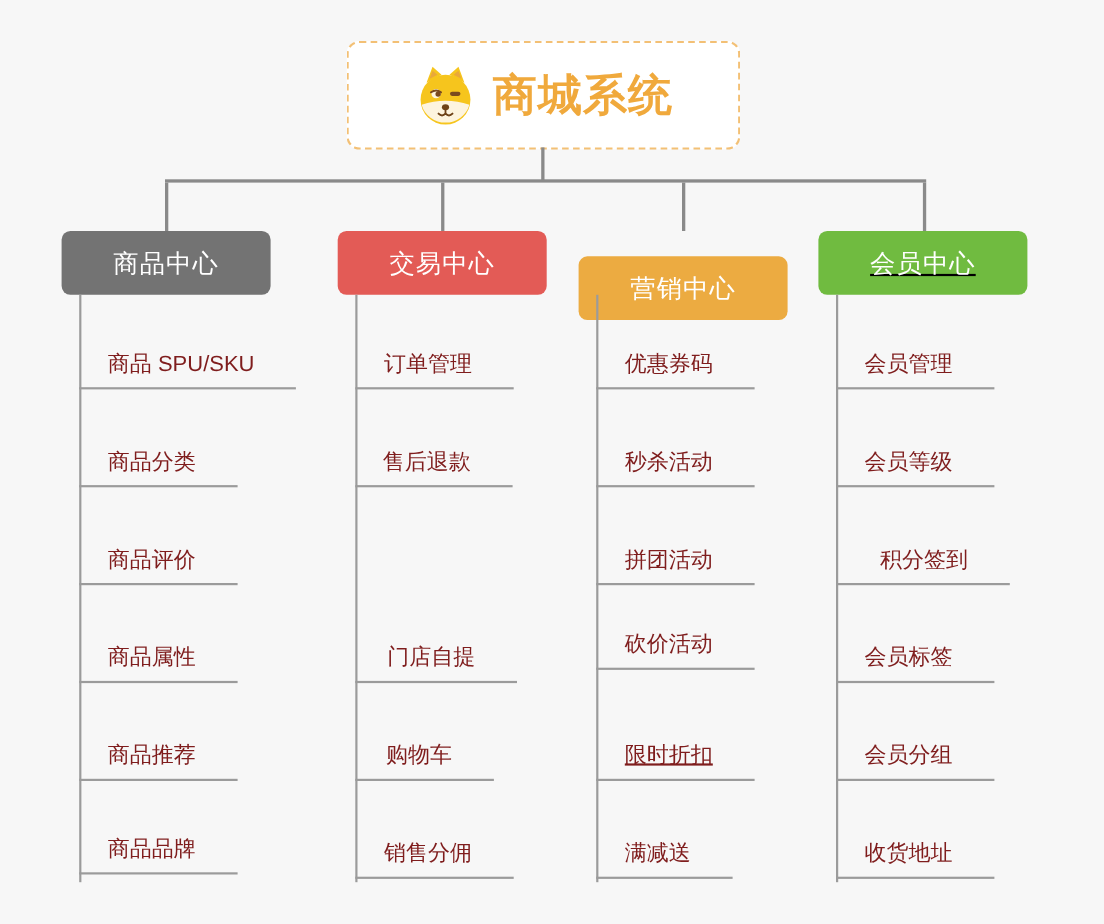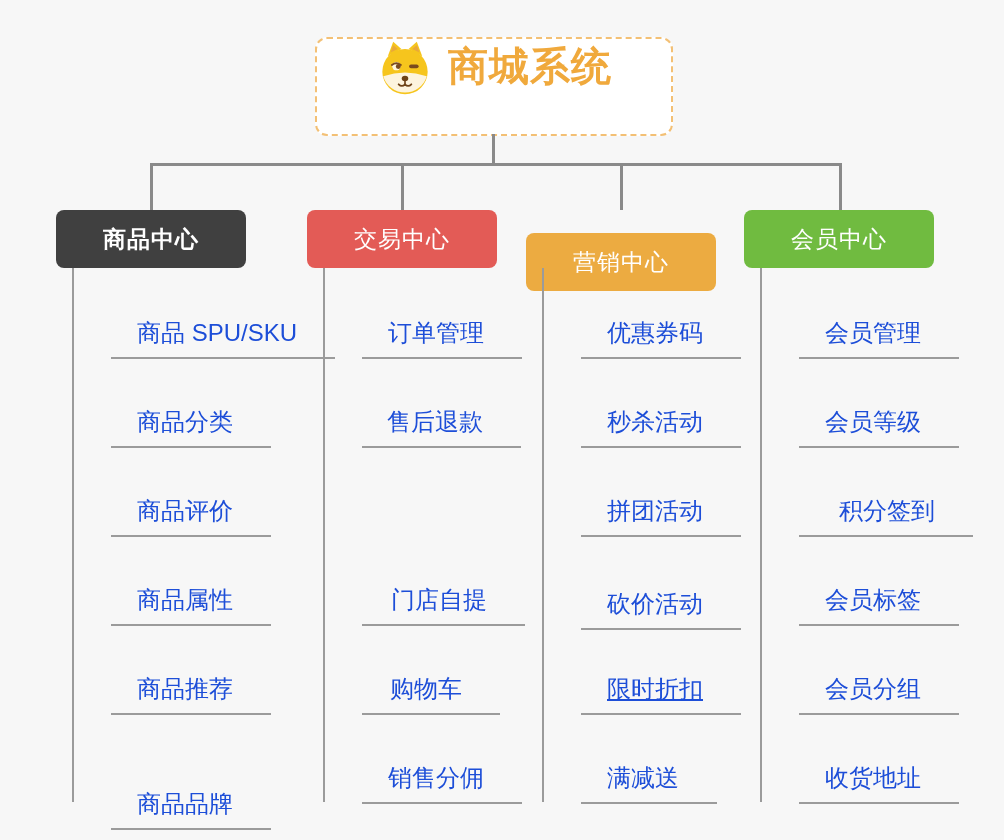--- a/index.html
+++ b/index.html
@@ -15,21 +15,21 @@
   }
   
   .root-node{
     position:absolute;
     left:315px;top:37px;
     width:358px;height:99px;
     background:#ffffff;
     border:2px dashed #f3c075;
     border-radius:12px;
     box-sizing:border-box;
-    display:flex;justify-content:center;
+    display:flex;align-items:center;justify-content:center;
     gap:14px;
   }
   .root-title{
     font-size:40px;
     font-weight:600;
     color:#f0a93c;
     letter-spacing:1px;
     white-space:nowrap;
   }
   .doge{width:58px;height:58px;flex:0 0 auto;}
@@ -60,26 +60,25 @@
     position:absolute;
     left:16px;top:58px;
     width:2px;height:534px;
     background:#9b9b9b;
   }
   .leaves{position:absolute;left:16px;top:0;width:100%;height:100%;}
   .leaf{
     position:absolute;
     left:0;
     padding:0 38px 9px 26px;
-    font-size:24px;
-    color:#1d4ed8;
+    font-size:20px;
+    color:#7f1d1d;
     white-space:nowrap;
     border-bottom:2px solid #9b9b9b;
     line-height:1.2;
-    margin-left:39px;
   }
 </style>
 </head>
 <body>
 
 <div class="canvas">
 
   <div class="root-node" style="border-color: rgb(243, 192, 117);">
     <svg class="doge" viewBox="0 0 64 64" aria-hidden="true">
 
@@ -107,29 +106,29 @@
   </div>
 
   <div class="line root-stem"></div>
   <div class="line hline"></div>
   <div class="line drop" style="left:150px;"></div>
   <div class="line drop" style="left:401px;"></div>
   <div class="line drop" style="left:620px;"></div>
   <div class="line drop" style="left:839px;"></div>
 
   <div class="branch" style="left:56px;">
-    <div class="branch-header" style="background: #404040; font-weight: bold;">商品中心</div>
+    <div class="branch-header" style="background: #737373;">商品中心</div>
     <div class="trunk"></div>
     <div class="leaves">
         <div class="leaf" style="top: 109px;">商品 SPU/SKU</div>
         <div class="leaf" style="top: 198px;">商品分类</div>
         <div class="leaf" style="top: 287px;">商品评价</div>
         <div class="leaf" style="top: 376px;">商品属性</div>
         <div class="leaf" style="top: 465px; text-align: center;">商品推荐</div>
-        <div class="leaf" style="top: 580px;">商品品牌</div>
+        <div class="leaf" style="top: 550px;">商品品牌</div>
       </div>
   </div>
 
   <div class="branch" style="left:307px;">
     <div class="branch-header" style="background: rgb(227, 91, 86);">交易中心</div>
     <div class="trunk"></div>
     <div class="leaves">
         <div class="leaf" style="top: 109px;">订单管理</div>
         <div class="leaf" style="top: 198px; padding-left: 25px;">售后退款</div>
         <div class="leaf" style="top: 376px; padding-left: 29px;">门店自提</div>
@@ -138,27 +137,27 @@
       </div>
   </div>
 
   <div class="branch" style="left:526px;">
     <div class="branch-header" style="background: rgb(236, 171, 65); margin-top: 23px;">营销中心</div>
     <div class="trunk"></div>
     <div class="leaves">
         <div class="leaf" style="top: 109px;">优惠券码</div>
         <div class="leaf" style="top: 198px;">秒杀活动</div>
         <div class="leaf" style="top: 287px;">拼团活动</div>
-        <div class="leaf" style="top: 380px;">砍价活动</div>
+        <div class="leaf" style="top: 364px;">砍价活动</div>
         <div class="leaf" style="top: 465px; text-decoration: underline;">限时折扣</div>
         <div class="leaf" style="top: 554px;">满减送</div>
       </div>
   </div>
 
-  <div class="branch" style="left:744px;">
+  <div class="branch" style="left:744px;text-decoration:underline;">
     <div class="branch-header" style="background: rgb(112, 187, 64);">会员中心</div>
     <div class="trunk"></div>
     <div class="leaves">
         <div class="leaf" style="top: 109px;">会员管理</div>
         <div class="leaf" style="top: 198px;">会员等级</div>
         <div class="leaf" style="top: 287px; padding-left: 40px;">积分签到</div>
         <div class="leaf" style="top: 376px;">会员标签</div>
         <div class="leaf" style="top: 465px;">会员分组</div>
         <div class="leaf" style="top: 554px;">收货地址</div>
       </div>

